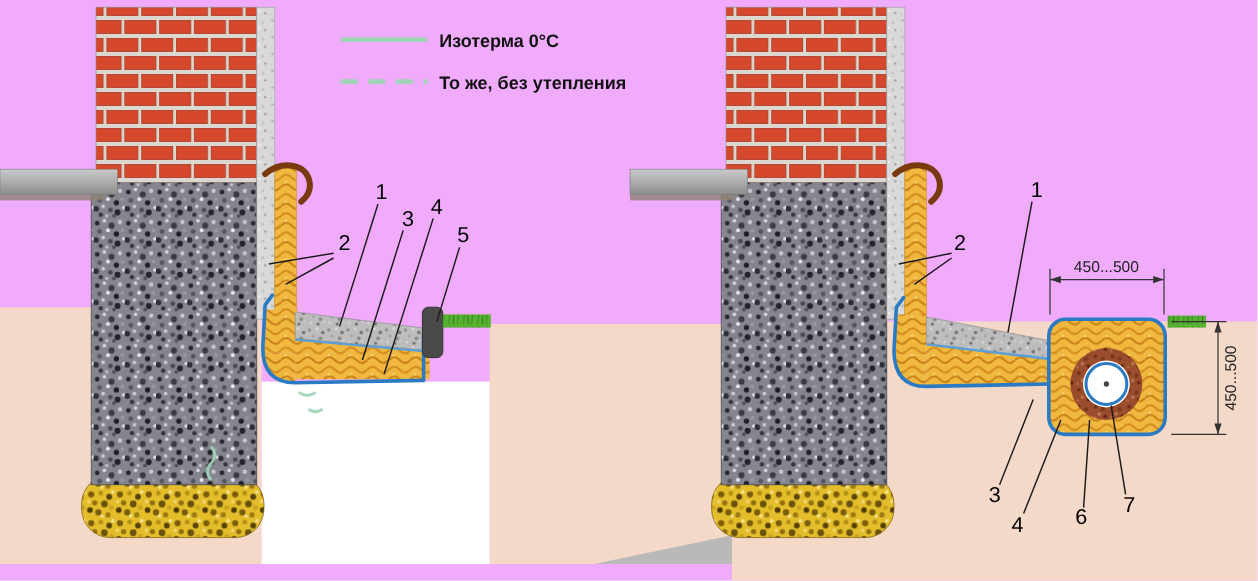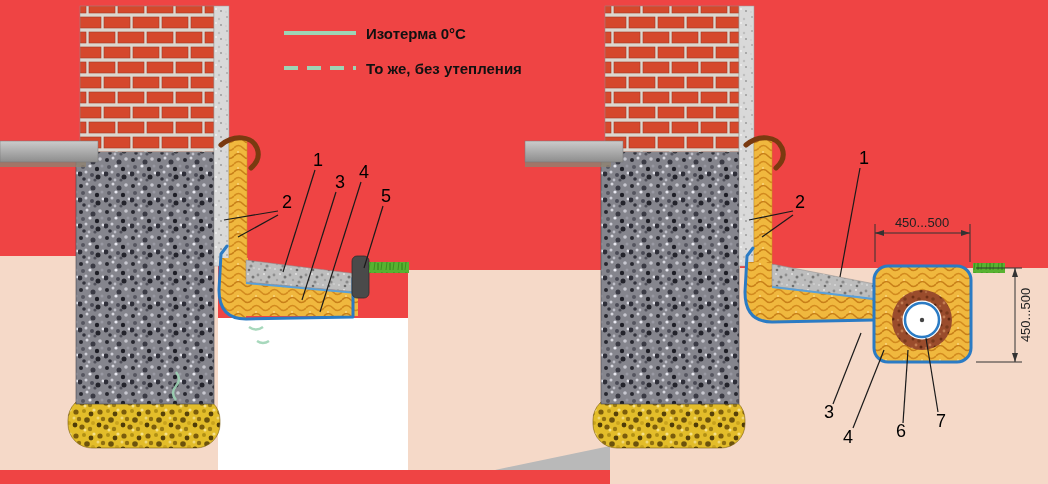--- a/index.html
+++ b/index.html
@@ -1,17 +1,17 @@
 <!DOCTYPE html>
 <html><head>
 <meta charset="utf-8">
 <style>
   html,body { margin:0; padding:0; background:#fff; }
   .stage {
-    width:1048px; height:484px; background:#ef4444; position:relative;
+    width:1048px; height:484px; background:#f0abfc; position:relative;
     font-family:"Liberation Sans", sans-serif; overflow:hidden;
   }
   svg { display:block; }
   text { font-family:"Liberation Sans", sans-serif; }
   .callout-num { font-size:18px; fill:#000; }
   .legend-label { font-size:15px; font-weight:bold; fill:#111; }
   .dim-label { font-size:13px; fill:#222; }
 </style>
 </head>
 <body>

